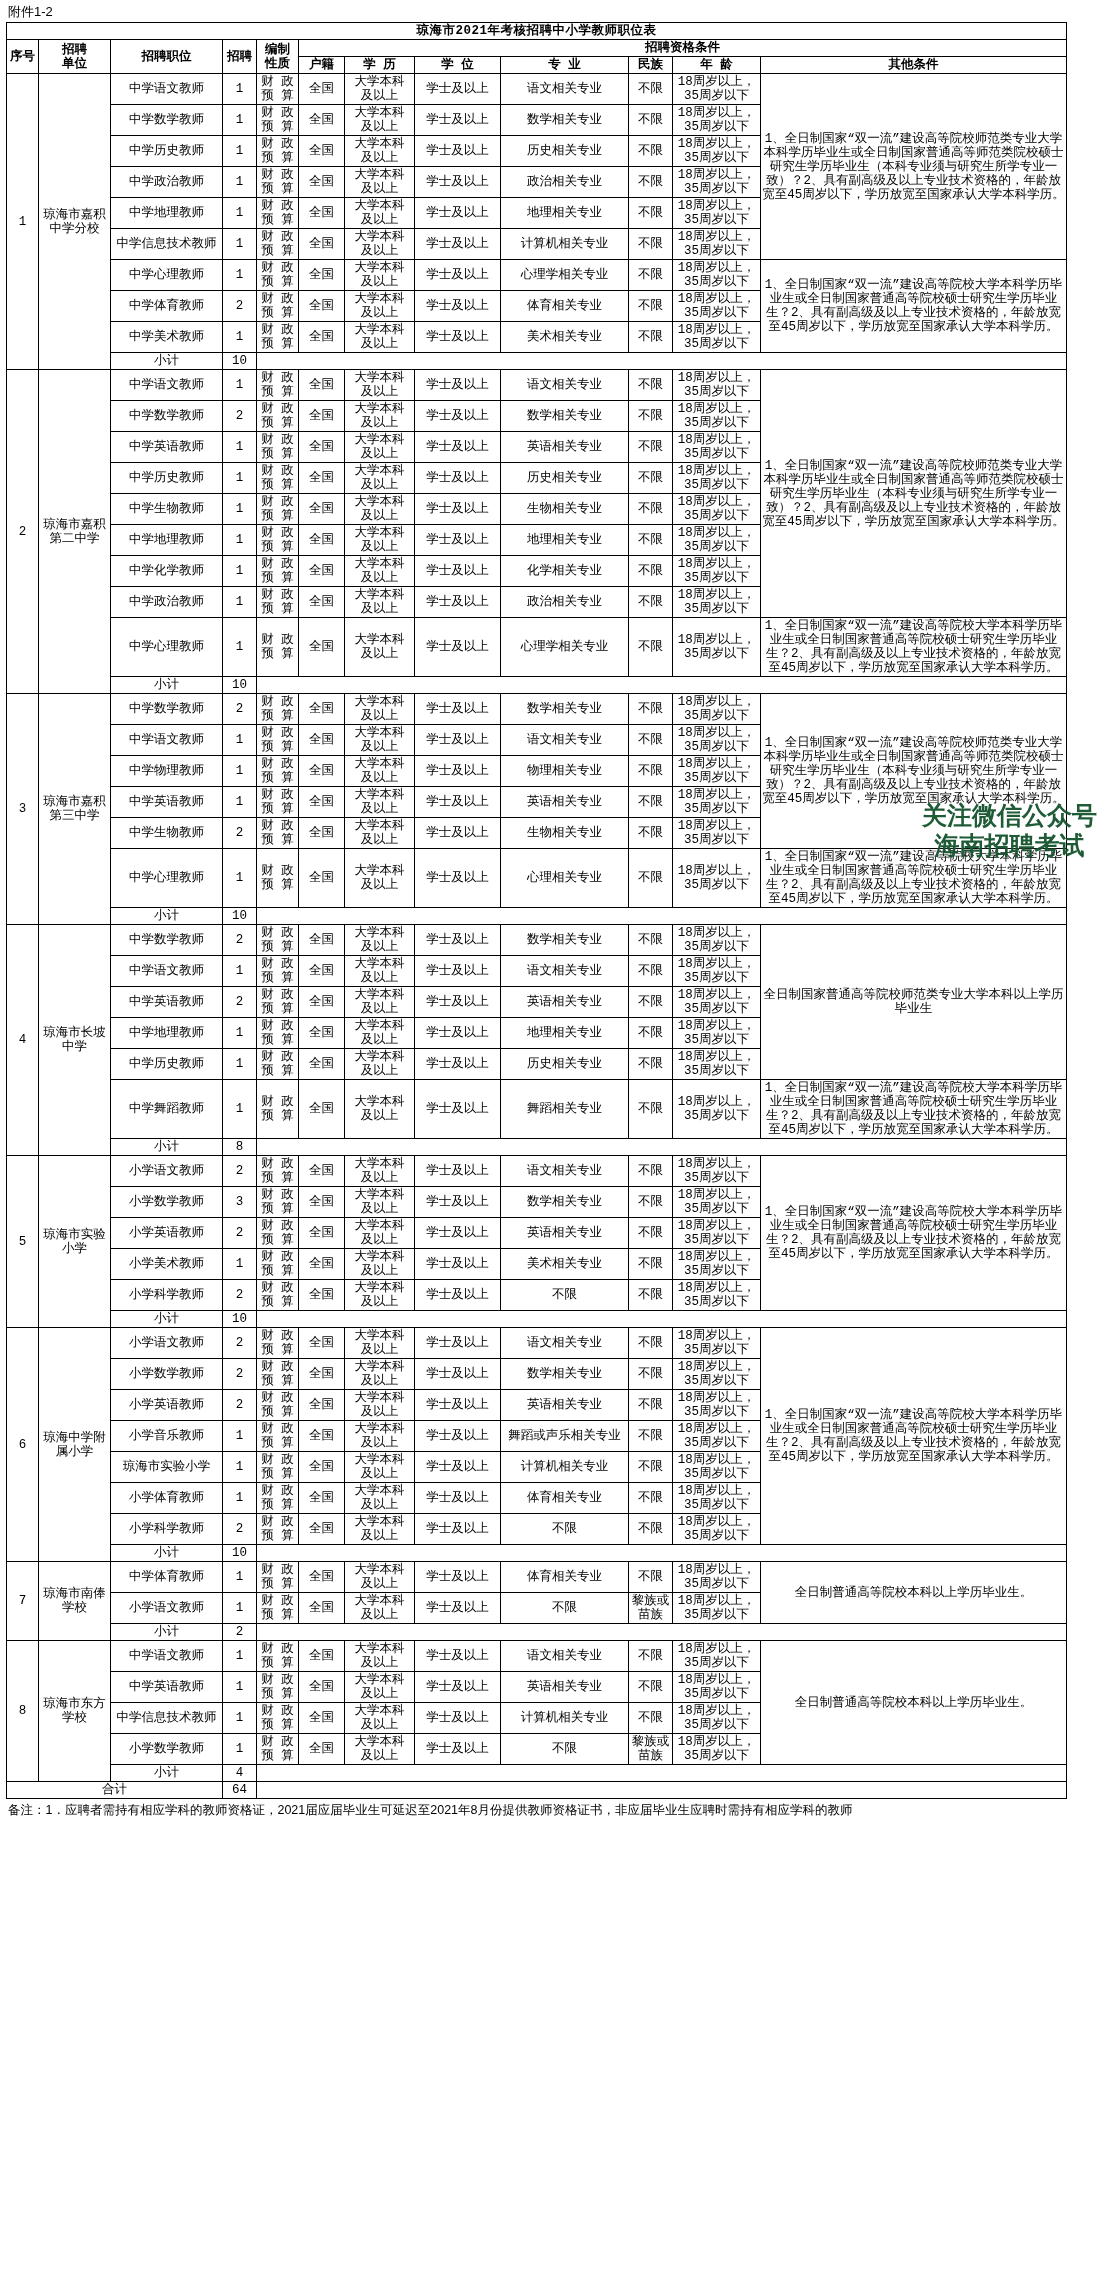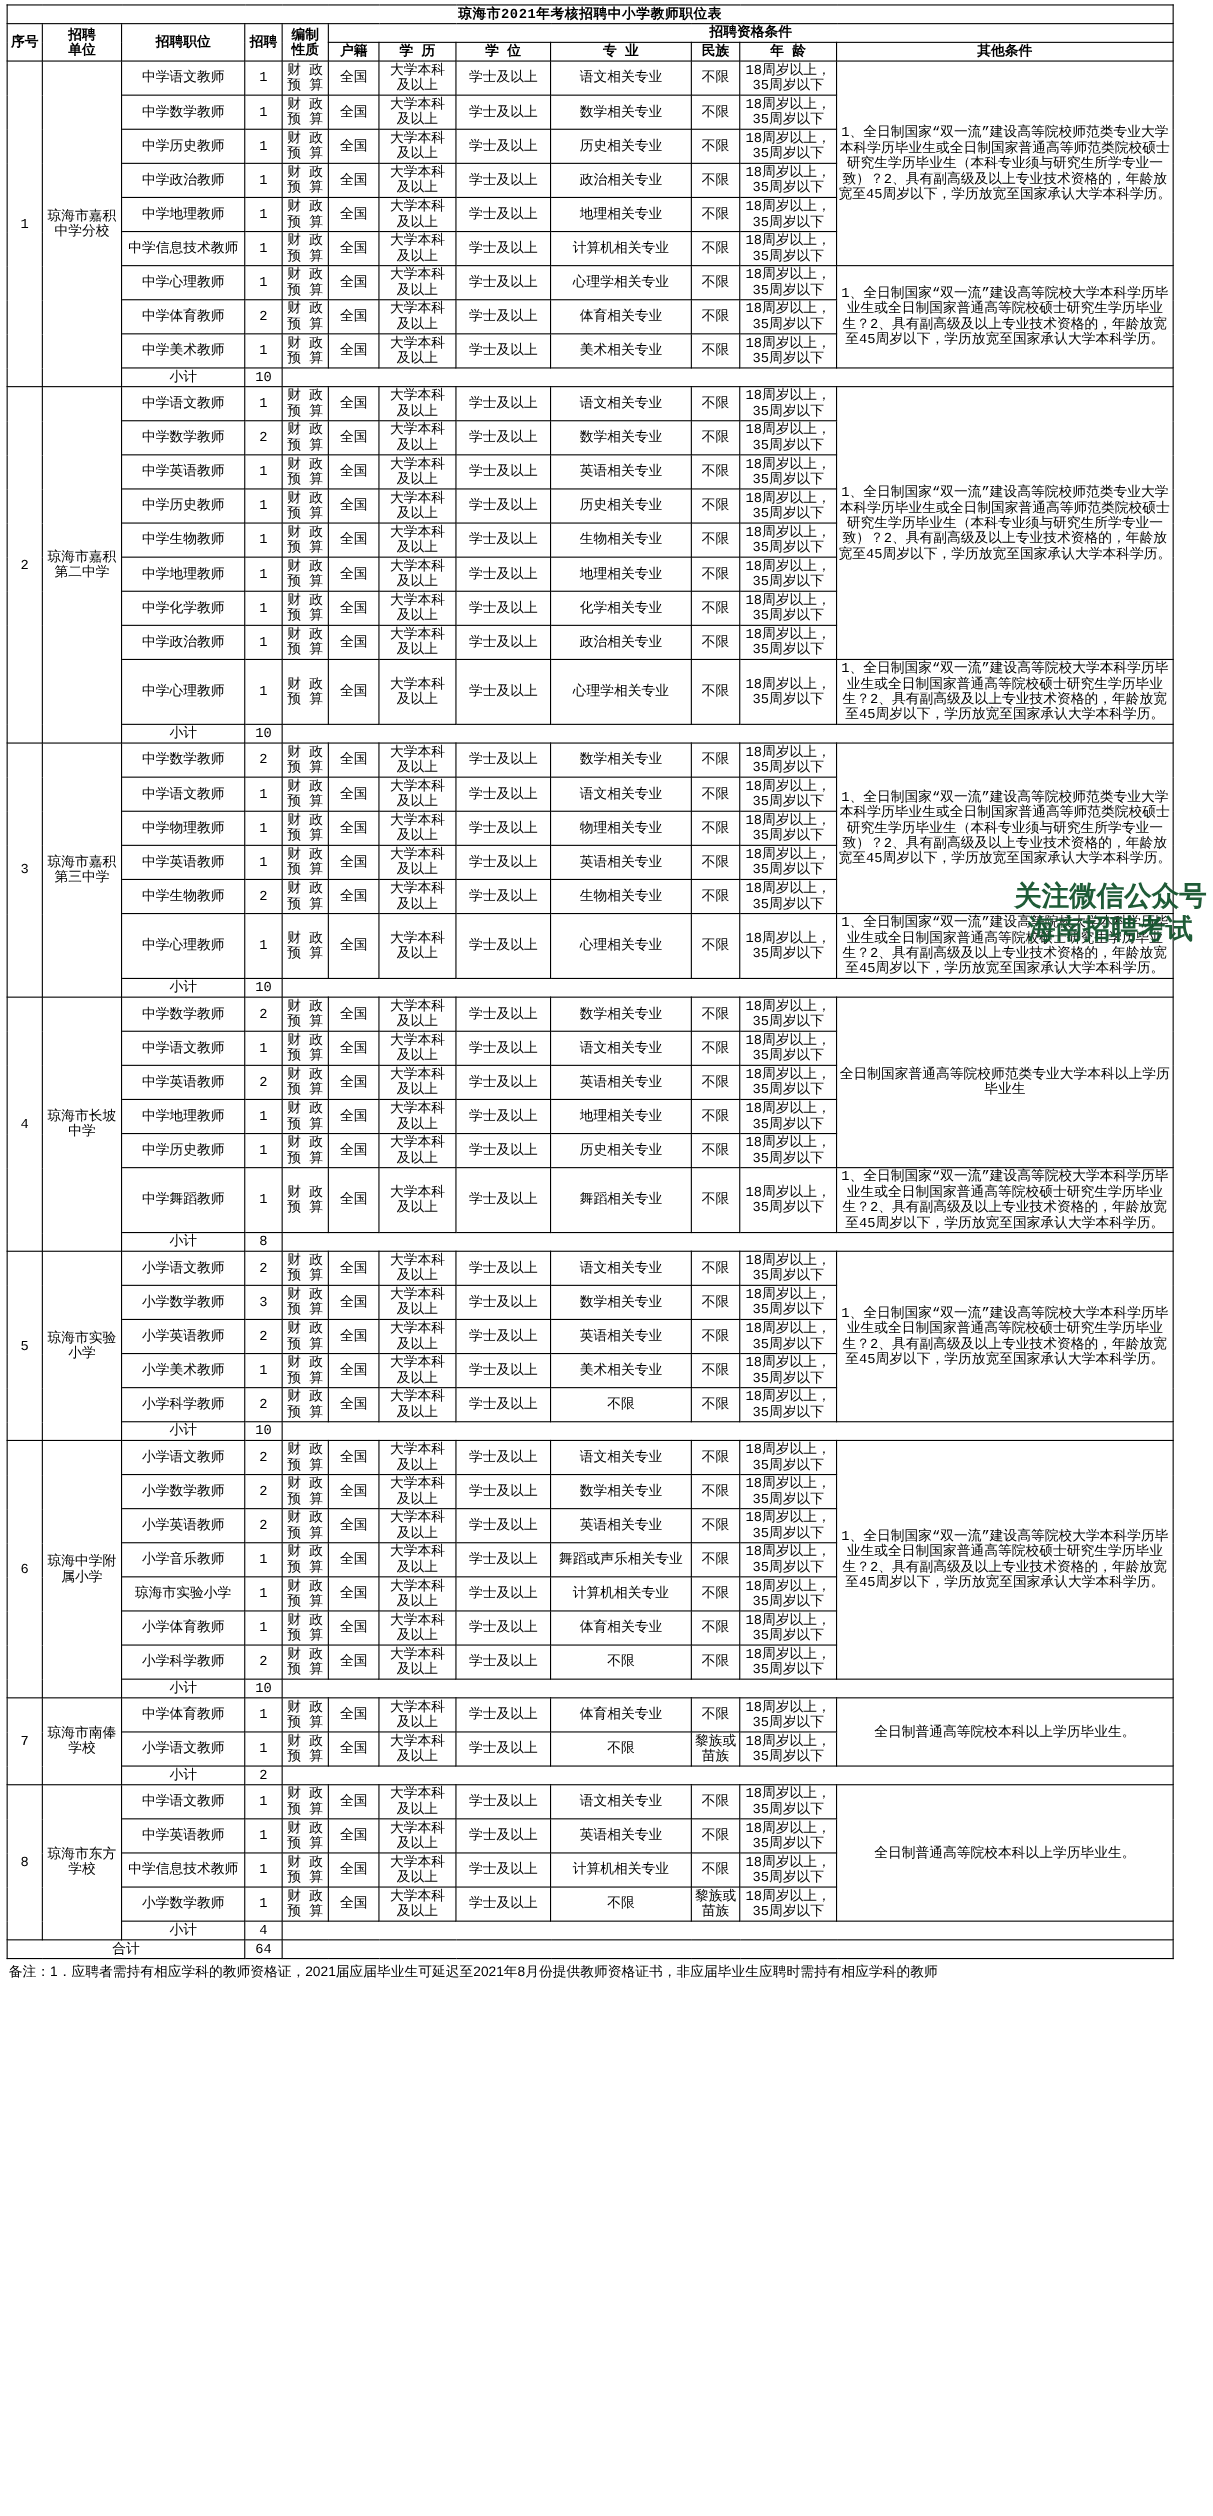--- a/index.html
+++ b/index.html
@@ -102,20 +102,21 @@
   }
   .wm1 { right: 6px; top: 800px; }
   .wm2 { right: 6px; top: 1828px; }
   .wm .l { display: block; }
 </style>
 </head>
 <body>
 
 <div class="page">
 
+  <div class="attach">附件1-2</div>
 
   <table class="main">
     <colgroup>
       <col style="width:32px">
       <col style="width:72px">
       <col style="width:112px">
       <col style="width:34px">
       <col style="width:42px">
       <col style="width:46px">
       <col style="width:70px">

